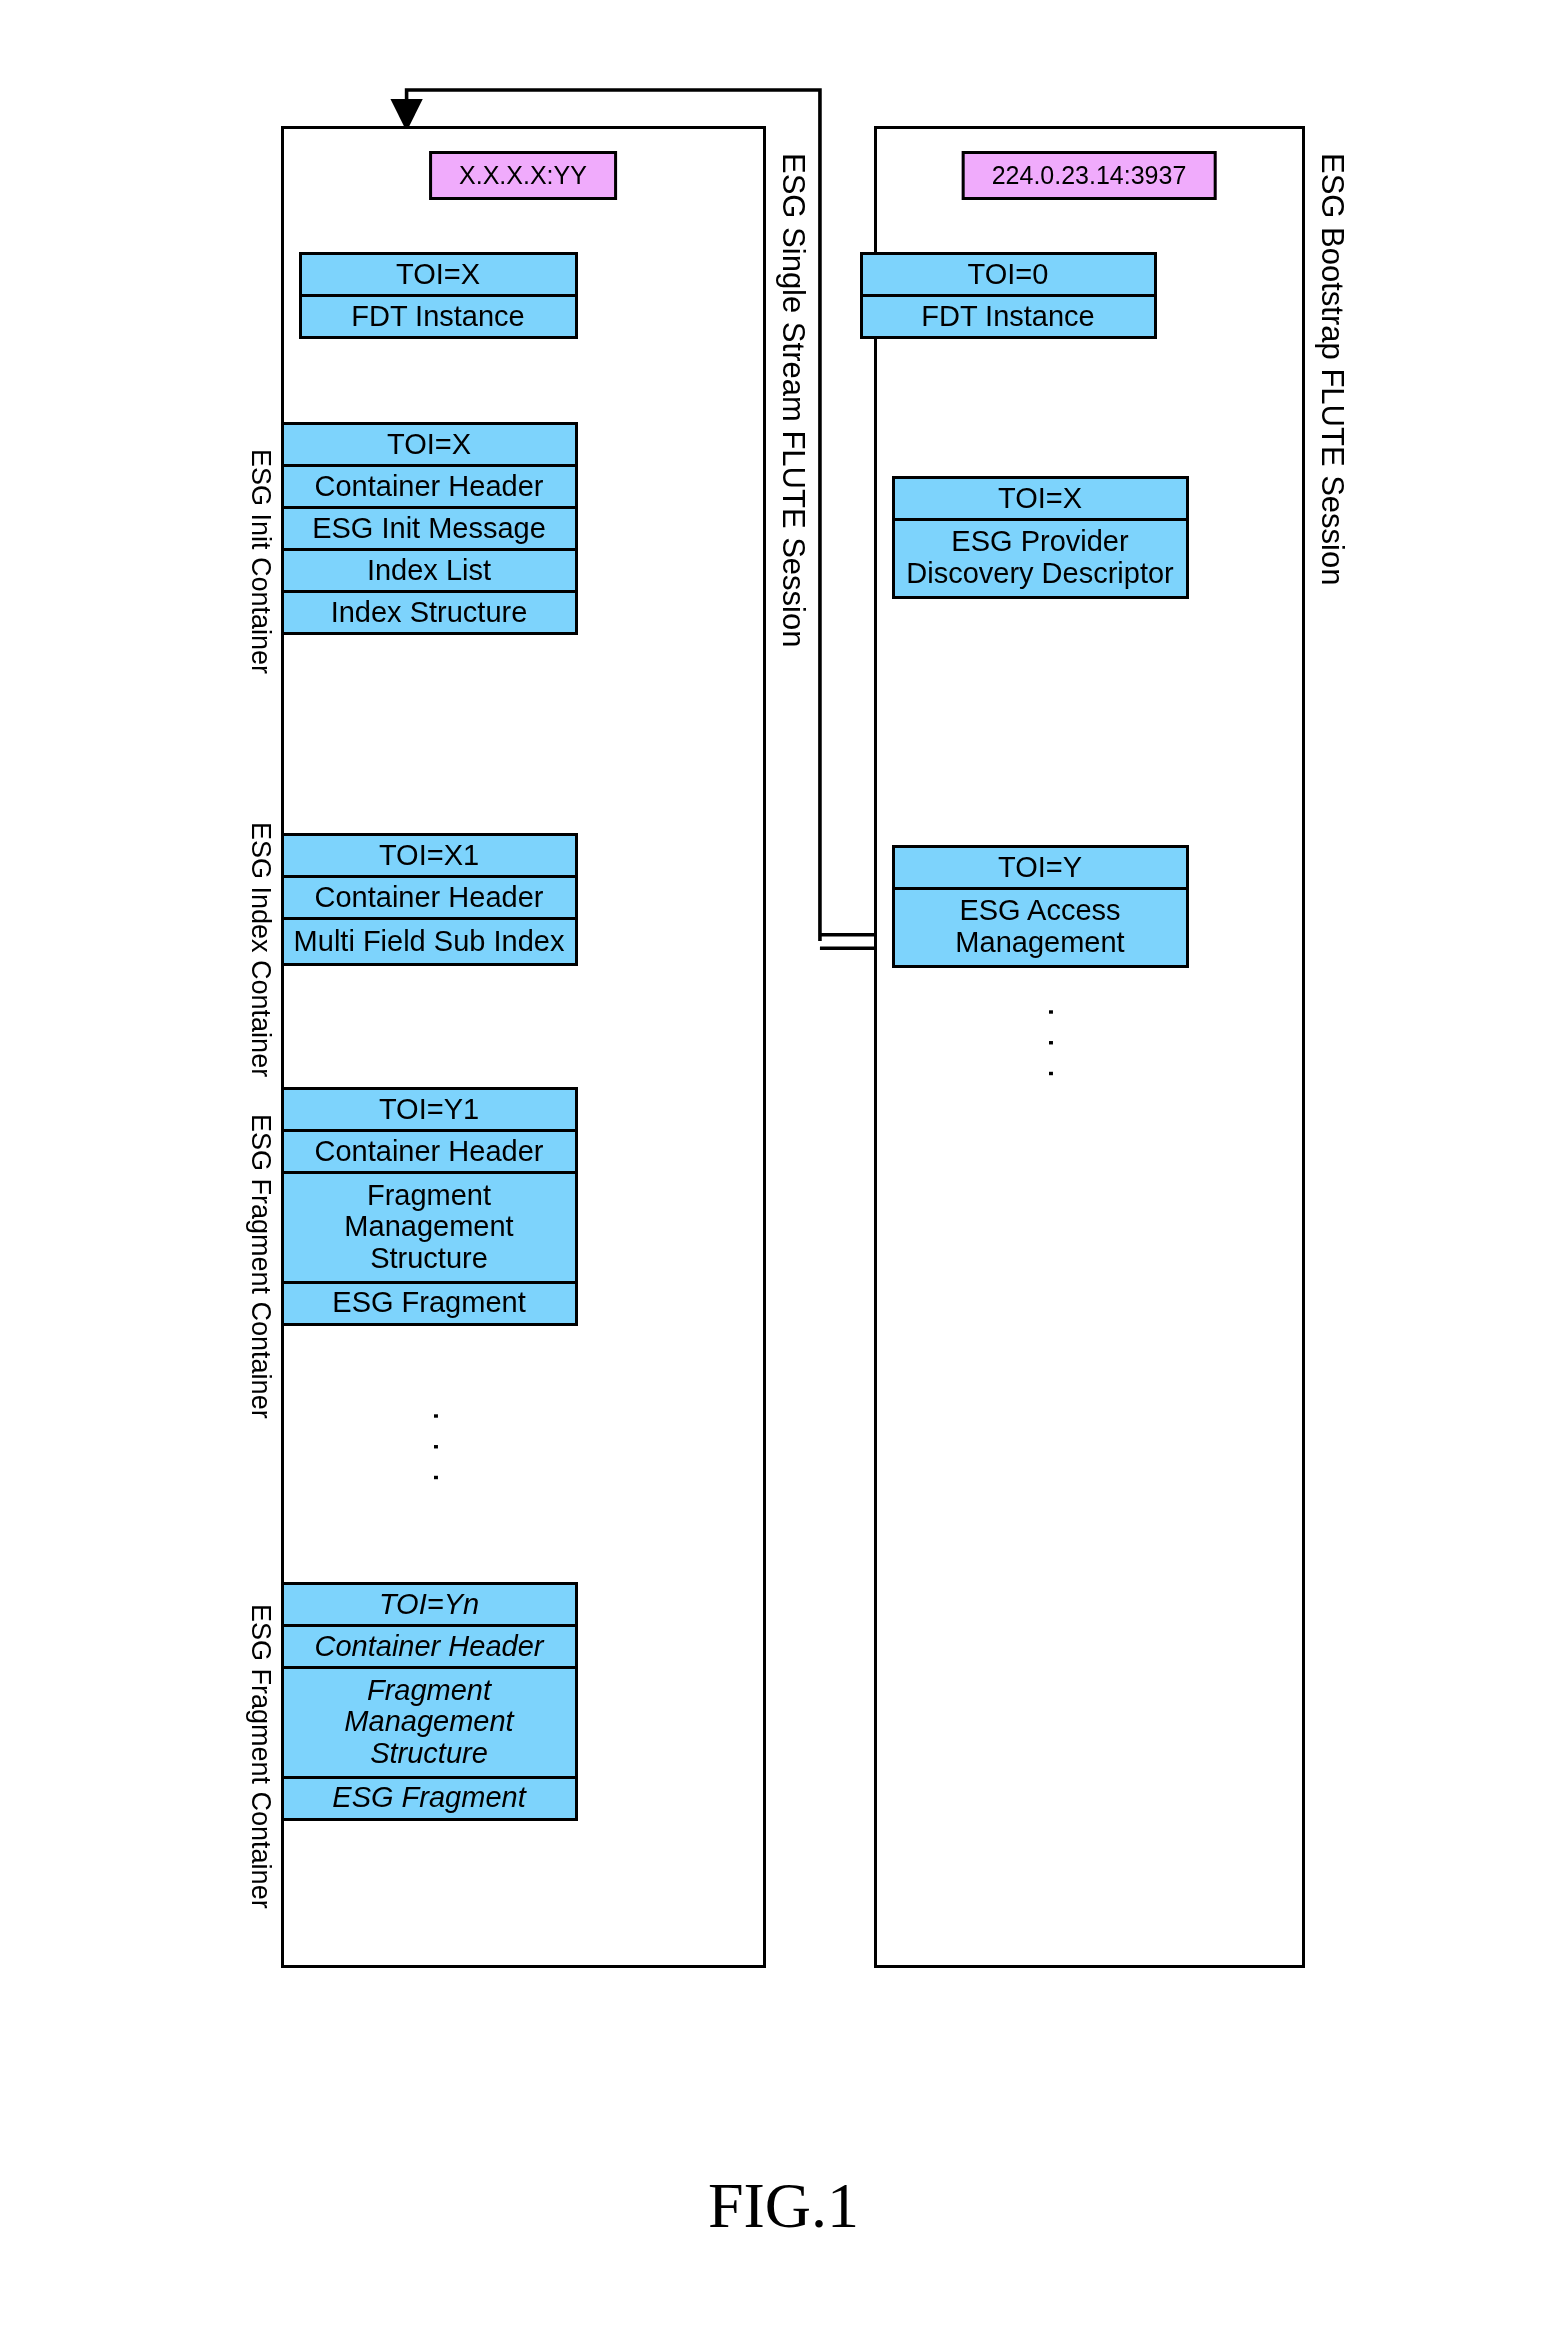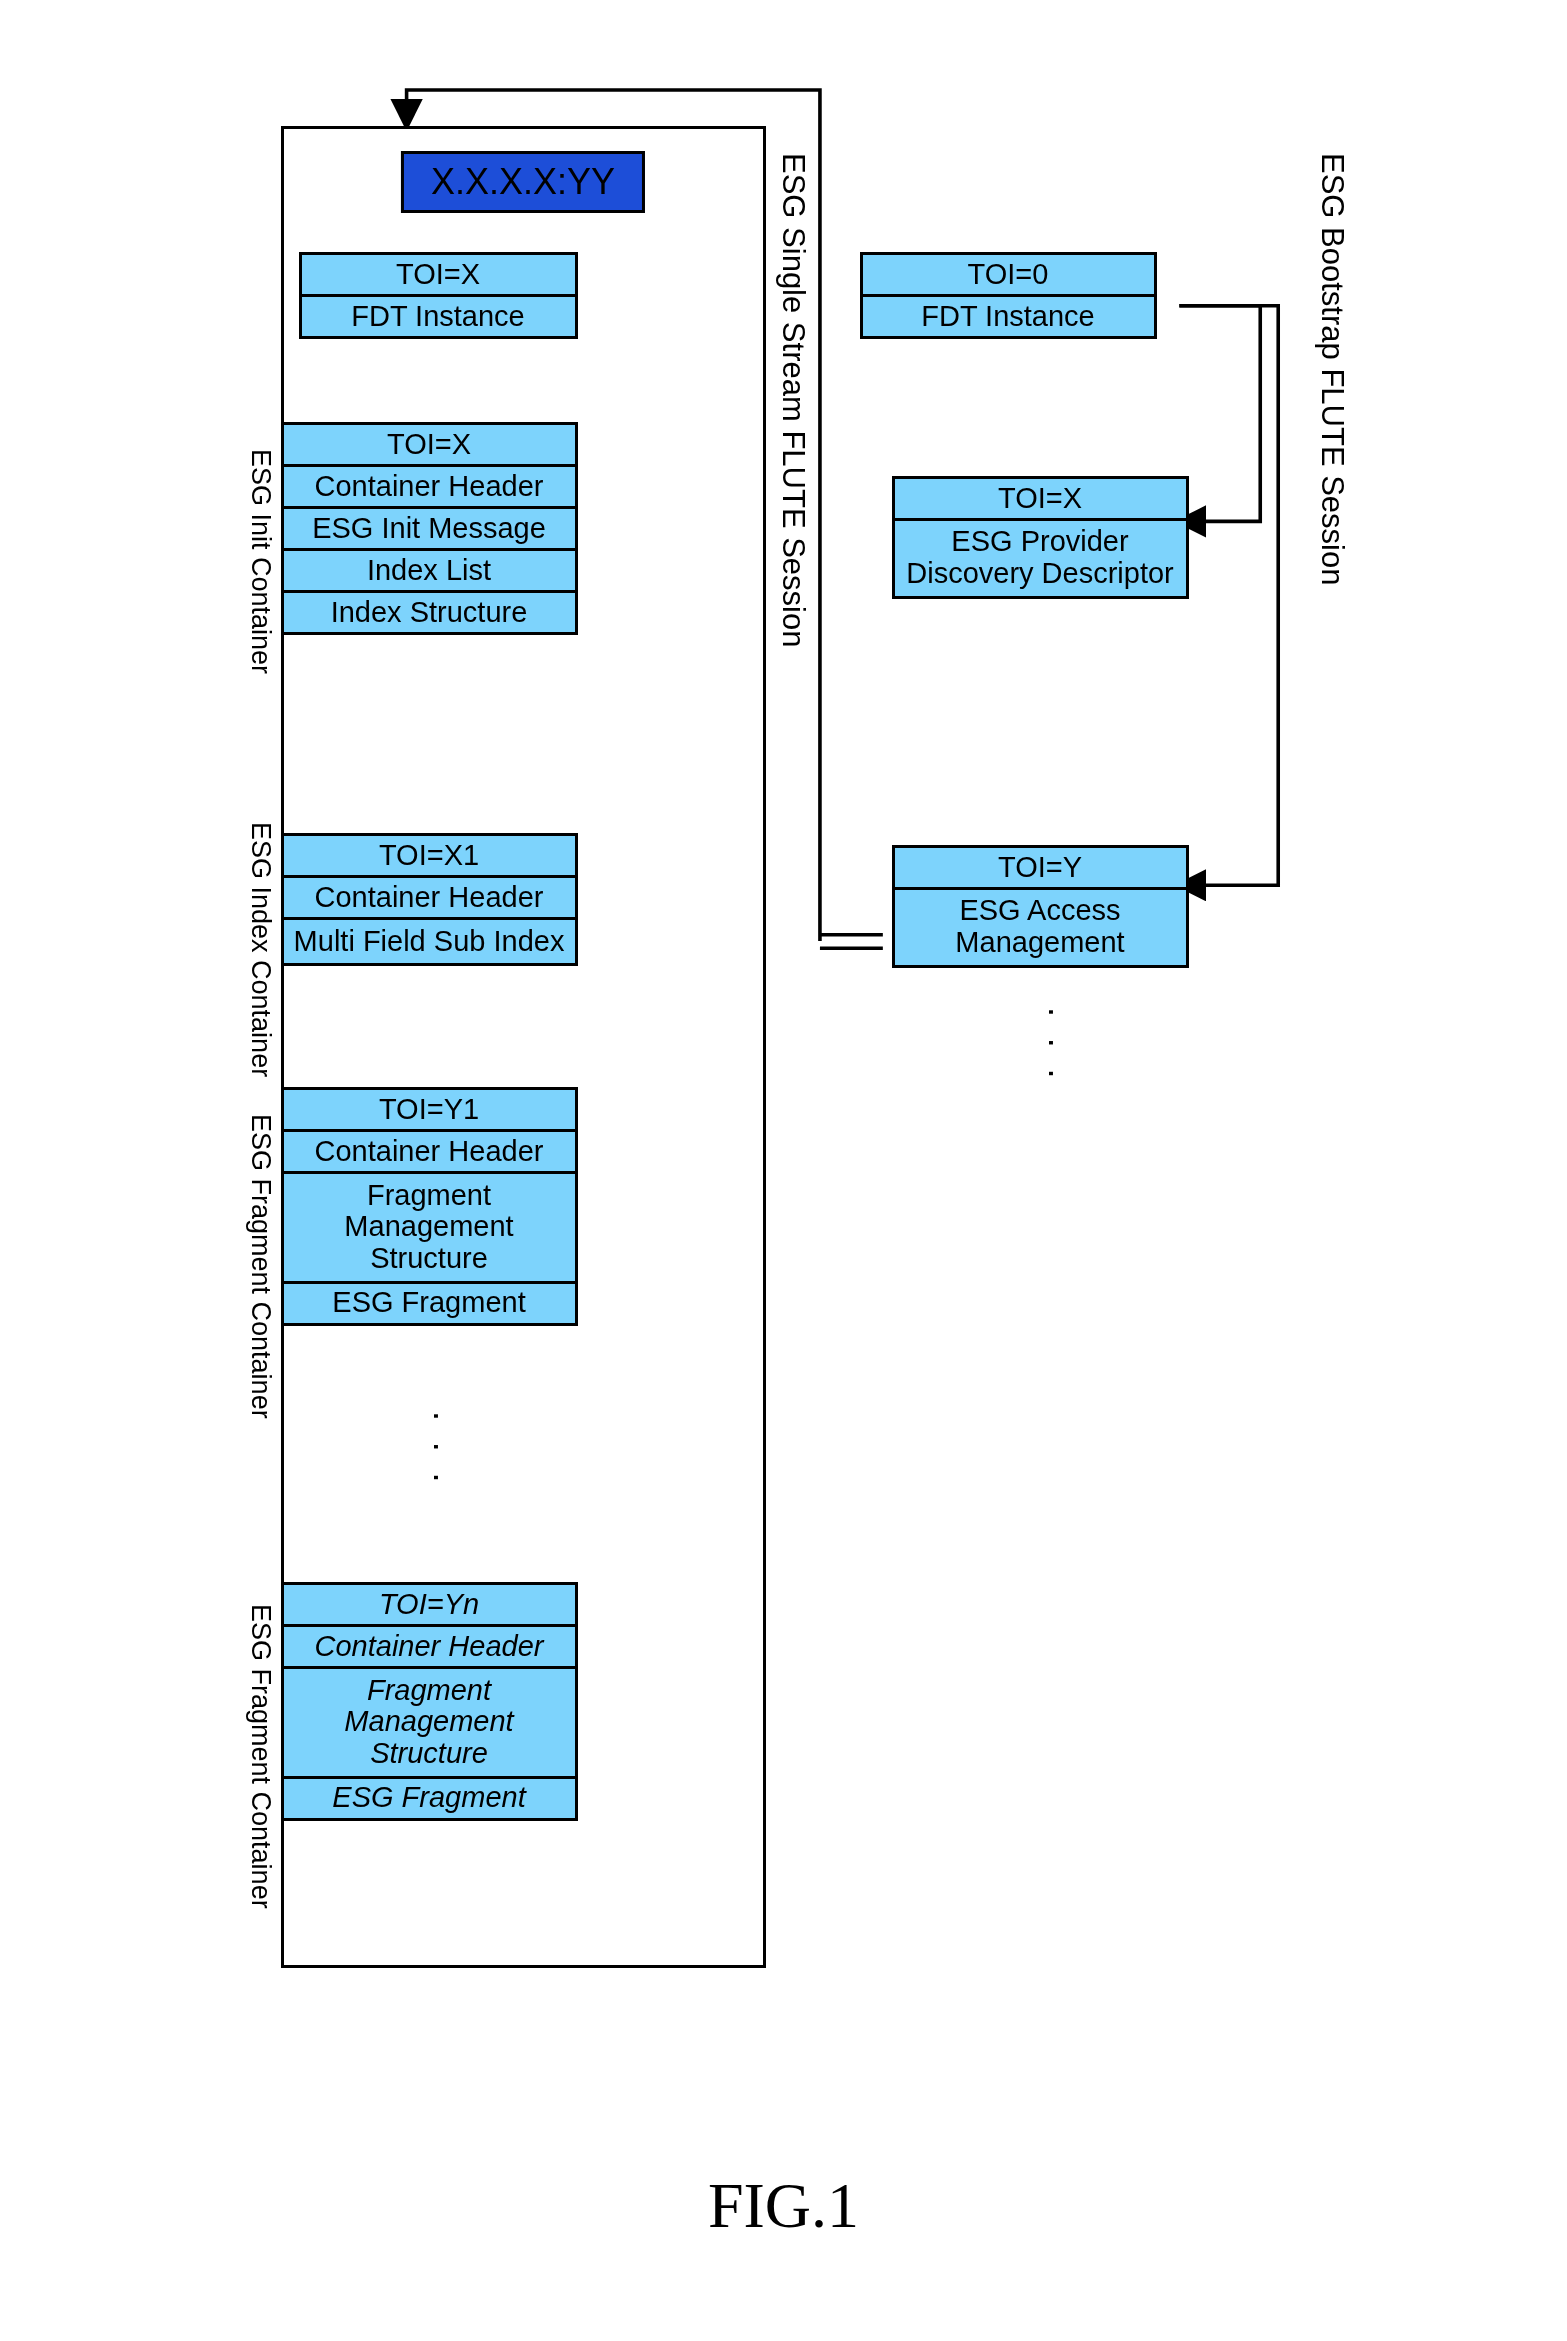--- a/index.html
+++ b/index.html
@@ -40,24 +40,24 @@
     writing-mode: vertical-rl;
     font-size: 27px;
     white-space: nowrap;
   }
 
   .addr-box {
     position: absolute;
     left: 50%;
     transform: translateX(-50%);
     border: 3.6px solid #000;
-    font-size: 36px;
+    font-size: 25px;
     padding: 7.2px 27px;
     top: 21.6px;
-    background:#1d4ed8;
+    background:#f0abfc;
   }
 
   .block {
     position: absolute;
     border: 3.6px solid #000;
     background:#7dd3fc;
     width: 297px;
   }
   .row {
     border-bottom: 3.6px solid #000;
@@ -123,20 +123,23 @@
     <path d="M540 310 L540 890 L480 890" stroke="#000" stroke-width="4" fill="none" marker-end="url(#ah)"></path>
 
     <path d="M550 310 L550 1210 L480 1210" stroke="#000" stroke-width="4" fill="none" marker-end="url(#ah)"></path>
 
     <path d="M560 310 L560 1760 L480 1760" stroke="#000" stroke-width="4" fill="none" marker-end="url(#ah)"></path>
   </svg>
 
   <div class="session session-left">
     <div class="addr-box">X.X.X.X:YY</div>
   </div>
+  <div class="session session-right">
+    <div class="addr-box">224.0.23.14:3937</div>
+  </div>
 
   <div class="vlabel vlabel-left1">ESG Single Stream FLUTE Session</div>
   <div class="vlabel vlabel-right1">ESG Bootstrap FLUTE Session</div>
 
   <div class="block" style="left:705px; top:216px;">
     <div class="row">TOI=0</div>
     <div class="row">FDT Instance</div>
   </div>
 
   <div class="block" style="left:737px; top:440px;">

